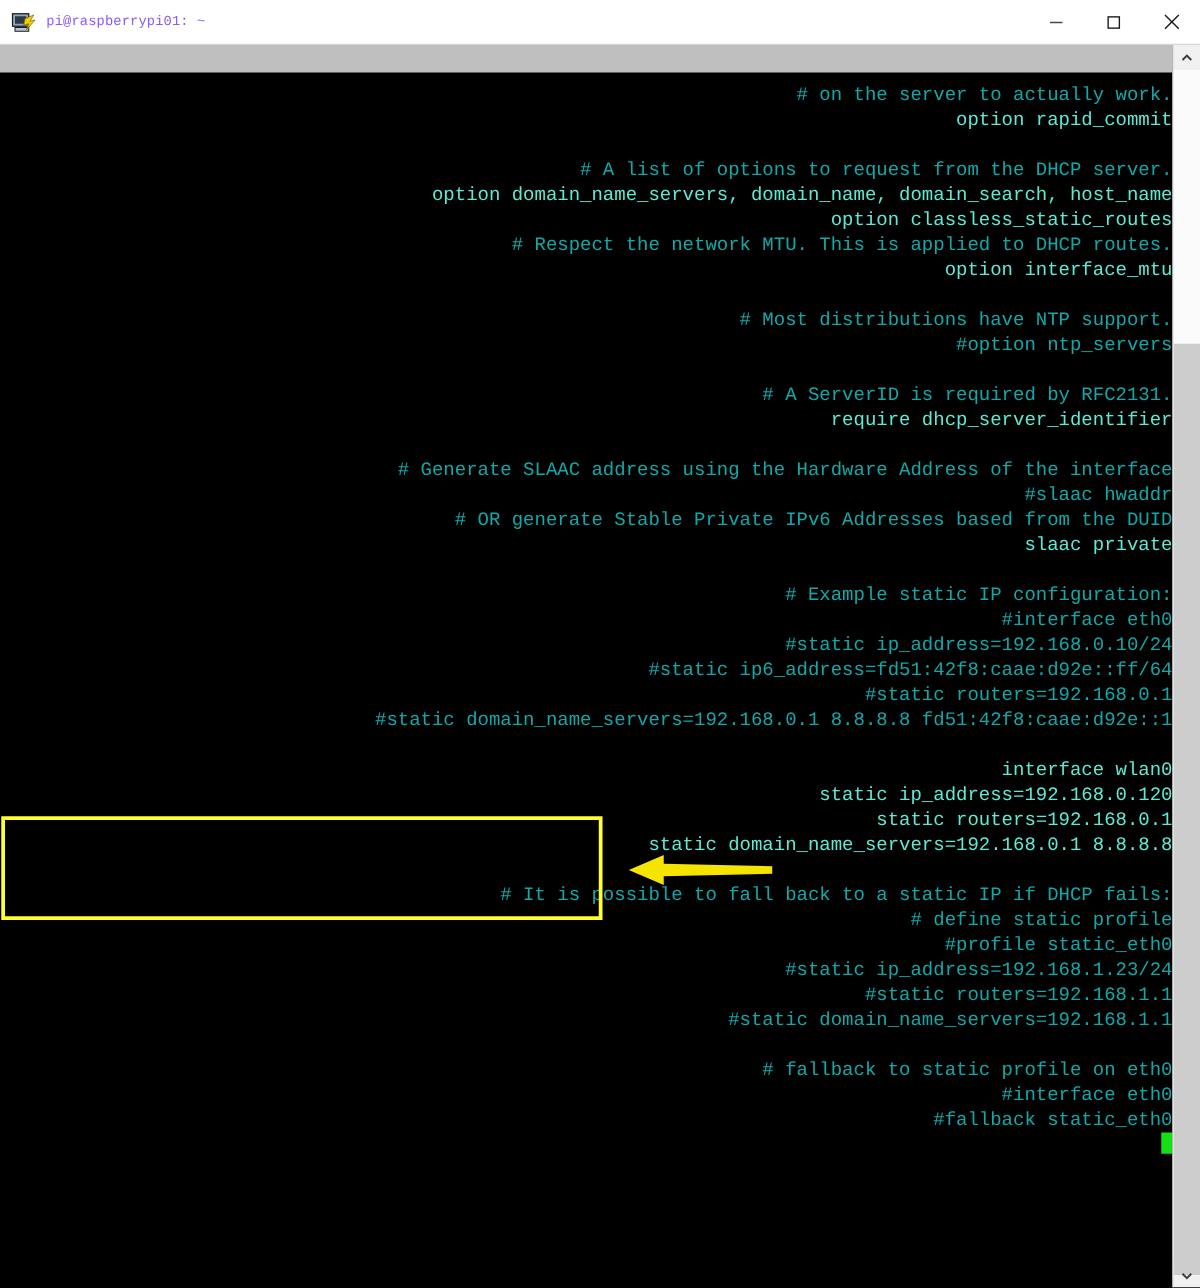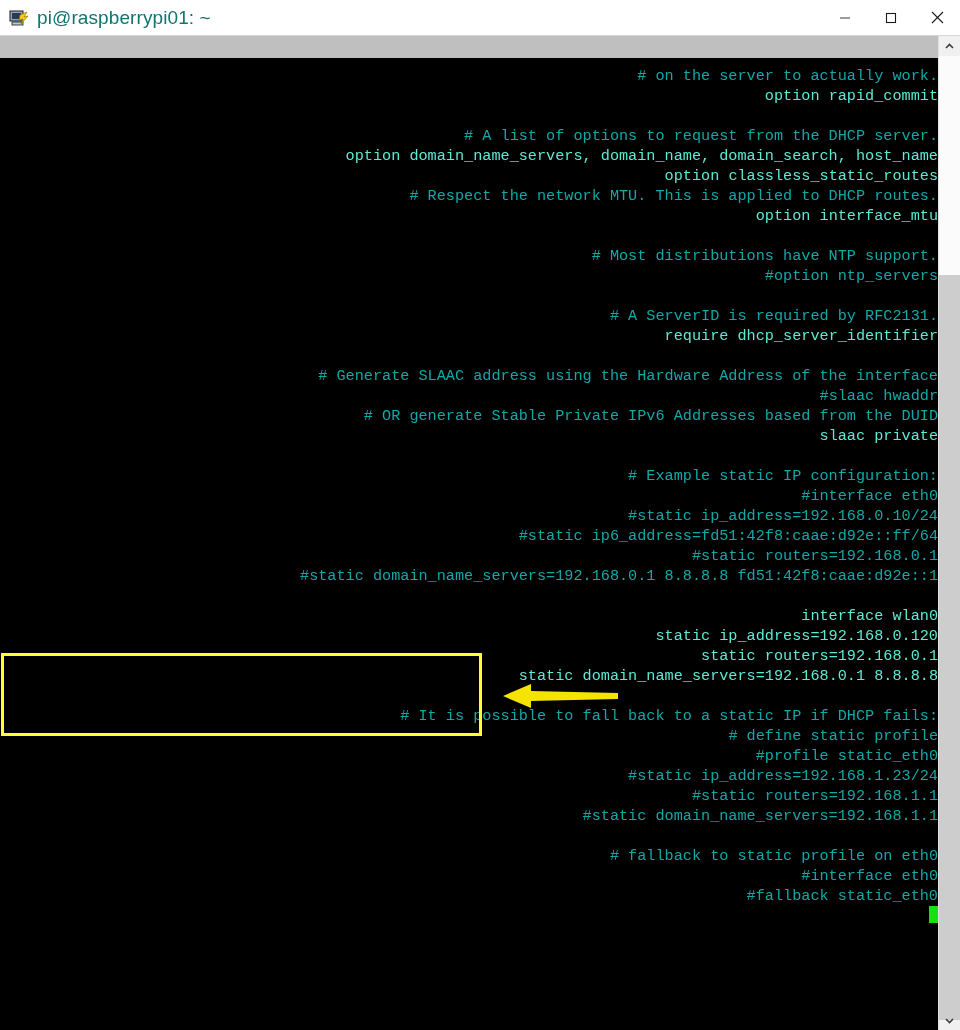--- a/index.html
+++ b/index.html
@@ -24,23 +24,23 @@
     background: #ffffff;
     border-bottom: 1px solid #d8d8d8;
     display: flex; align-items: center;
   }
   .win-icon {
     width: 20px; height: 20px;
     margin-left: 9px; margin-right: 8px;
     position: relative; flex: none;
   }
   .win-title {
-    font-family: Liberation Sans, sans-serif;
-    font-size: 19px;
-    color: #0f766e;
+    font-family: Liberation Mono, monospace;
+    font-size: 11px;
+    color: #8b5cf6;
     letter-spacing: 0.1px;
     white-space: nowrap;
   }
   .win-btns {
     position: absolute; top: 0; right: 0;
     height: 35px; display: flex;
   }
   .win-btn {
     width: 46px; height: 35px;
     display: flex; align-items: center; justify-content: center;

